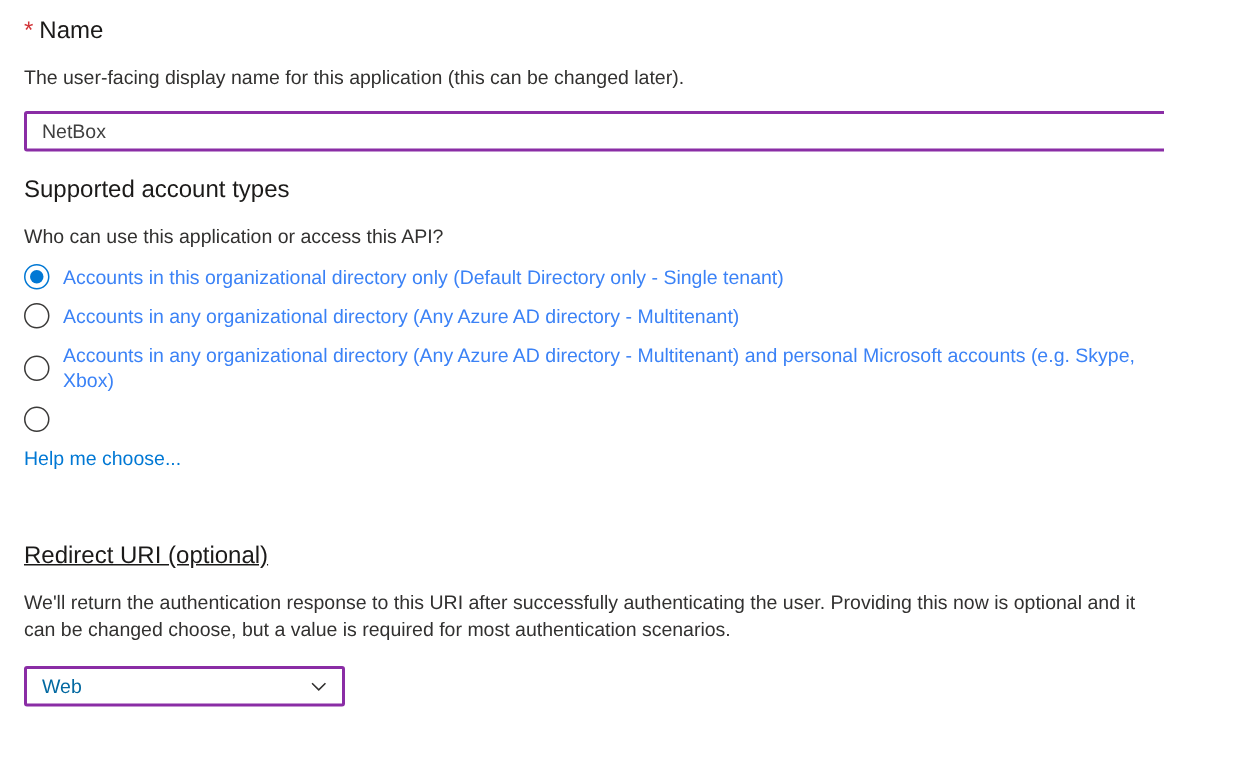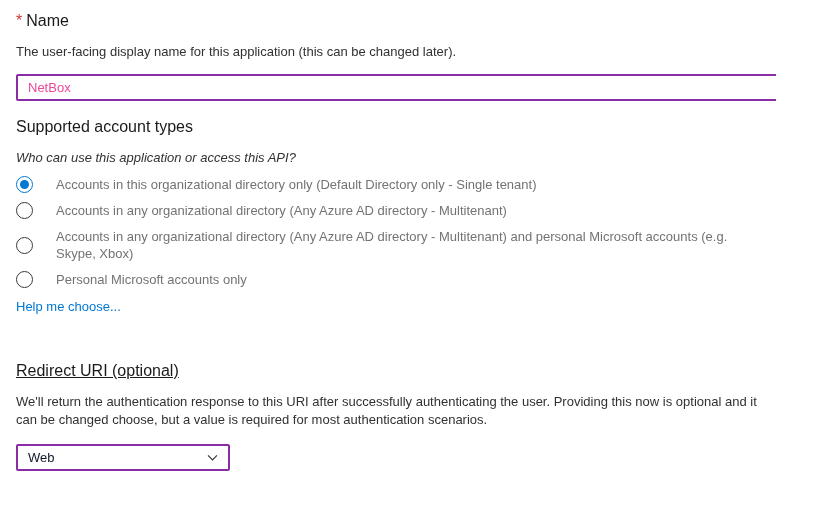--- a/index.html
+++ b/index.html
@@ -27,64 +27,64 @@
   .input-wrap {
     position: relative;
     height: 27px;
     border: 2px solid #8a2da5;
     border-radius: 2px;
     background: #ffffff;
     display: flex; align-items: center;
   }
   .input-wrap input {
     border: none; outline: none;
-    font-family: inherit; font-size: 13px; color: #ec4899;
+    font-family: inherit; font-size: 13px; color: #404040;
     flex: 1; height: 100%; padding: 0 26px 0 10px;
     background: transparent;
   }
   .valid-check {
     position: absolute; right: 8px; top: 50%;
     transform: translateY(-50%);
     width: 16px; height: 16px;
     display: flex; align-items: center; justify-content: center;
   }
   .name-input-wrap { width: 797px; margin-bottom: 16px; }
   .section-gap-lg { margin-top: 16px; }
-  .question { margin-bottom: 9px; font-style: italic; }
+  .question { margin-bottom: 9px; }
   .radio-row {
     display: flex; align-items: center;
     margin-bottom: 9px; cursor: pointer;
   }
   .radio-circle {
     width: 17px; height: 17px; border-radius: 50%;
     border: 1px solid #3b3a39; background: #ffffff;
     margin-right: 9px; flex: none;
     display: flex; align-items: center; justify-content: center;
   }
   .radio-row.checked .radio-circle { border: 1.5px solid #0078d4; }
   .radio-dot {
     width: 9px; height: 9px; border-radius: 50%;
     background: transparent;
   }
   .radio-row.checked .radio-dot { background: #0078d4; }
-  .radio-label { font-size: 13px; line-height: 17px; color: #737373; margin-left: 14px; }
+  .radio-label { font-size: 13px; line-height: 17px; color: #3b82f6; }
   .help-link {
     display: inline-block;
     font-size: 13px; color: #0078d4; text-decoration: none;
     cursor: pointer;
   }
   .redirect-heading { margin-top: 46px; margin-bottom: 13px; text-decoration: underline; }
   .redirect-desc { margin-bottom: 15px; }
   .controls-row { display: flex; align-items: center; }
   .select-wrap {
     width: 214px; height: 27px;
     border: 2px solid #8a2da5; border-radius: 2px;
     display: flex; align-items: center;
     padding: 0 8px 0 10px;
-    font-size: 13px; color: #0f172a;
+    font-size: 13px; color: #0369a1;
     cursor: pointer; background: #ffffff;
     margin-right: 13px;
   }
   .select-wrap .select-value { flex: 1; }
   .chev { width: 15px; height: 15px; display: flex; align-items: center; justify-content: center; }
   .uri-input-wrap { width: 420px; }
 </style>
 </head>
 <body>
 
@@ -125,21 +125,20 @@
     <div class="radio-row">
       <span class="radio-circle">
           <span class="radio-dot"></span>
         </span>
       <span class="radio-label">Accounts in any organizational directory (Any Azure AD directory - Multitenant) and personal Microsoft accounts (e.g. Skype, Xbox)</span>
     </div>
     <div class="radio-row">
       <span class="radio-circle">
           <span class="radio-dot"></span>
         </span>
-      <span class="radio-label">Personal Microsoft accounts only</span>
     </div>
   </div>
 
   <a class="help-link">Help me choose...</a>
 
   
   <h2 class="field-label redirect-heading">Redirect URI (optional)</h2>
 
   <p class="desc redirect-desc">We'll return the authentication response to this URI after successfully authenticating the user. Providing this now is optional and it can be changed choose, but a value is required for most authentication scenarios.</p>
 

